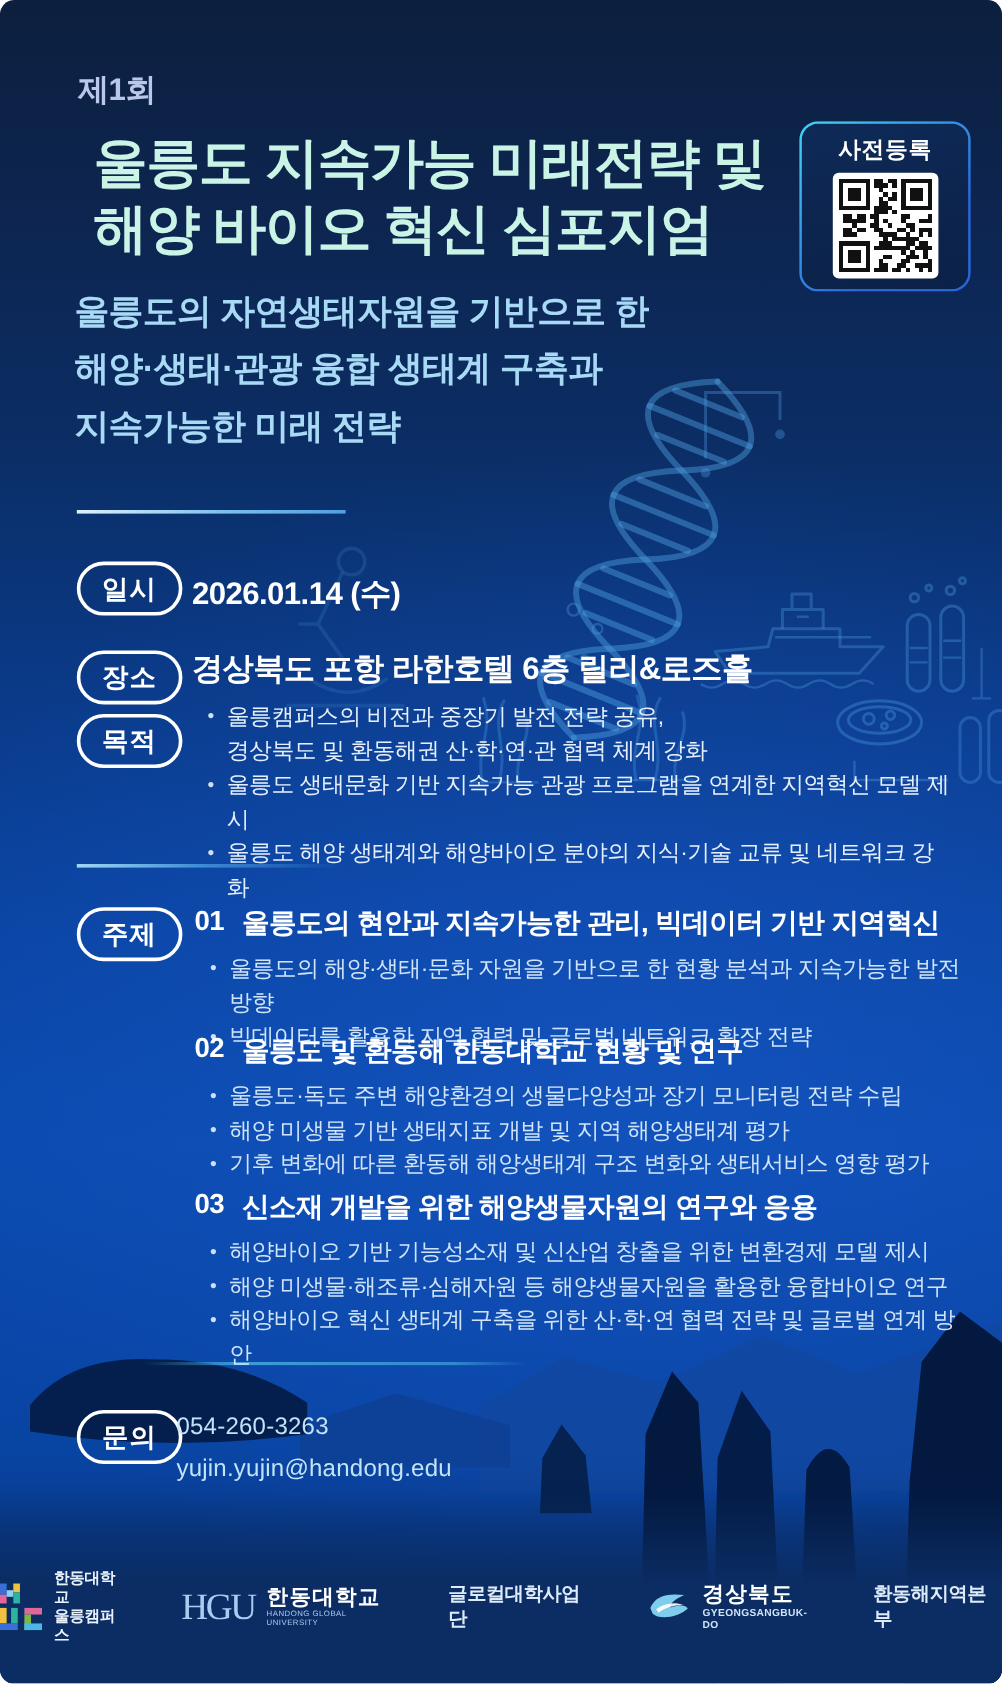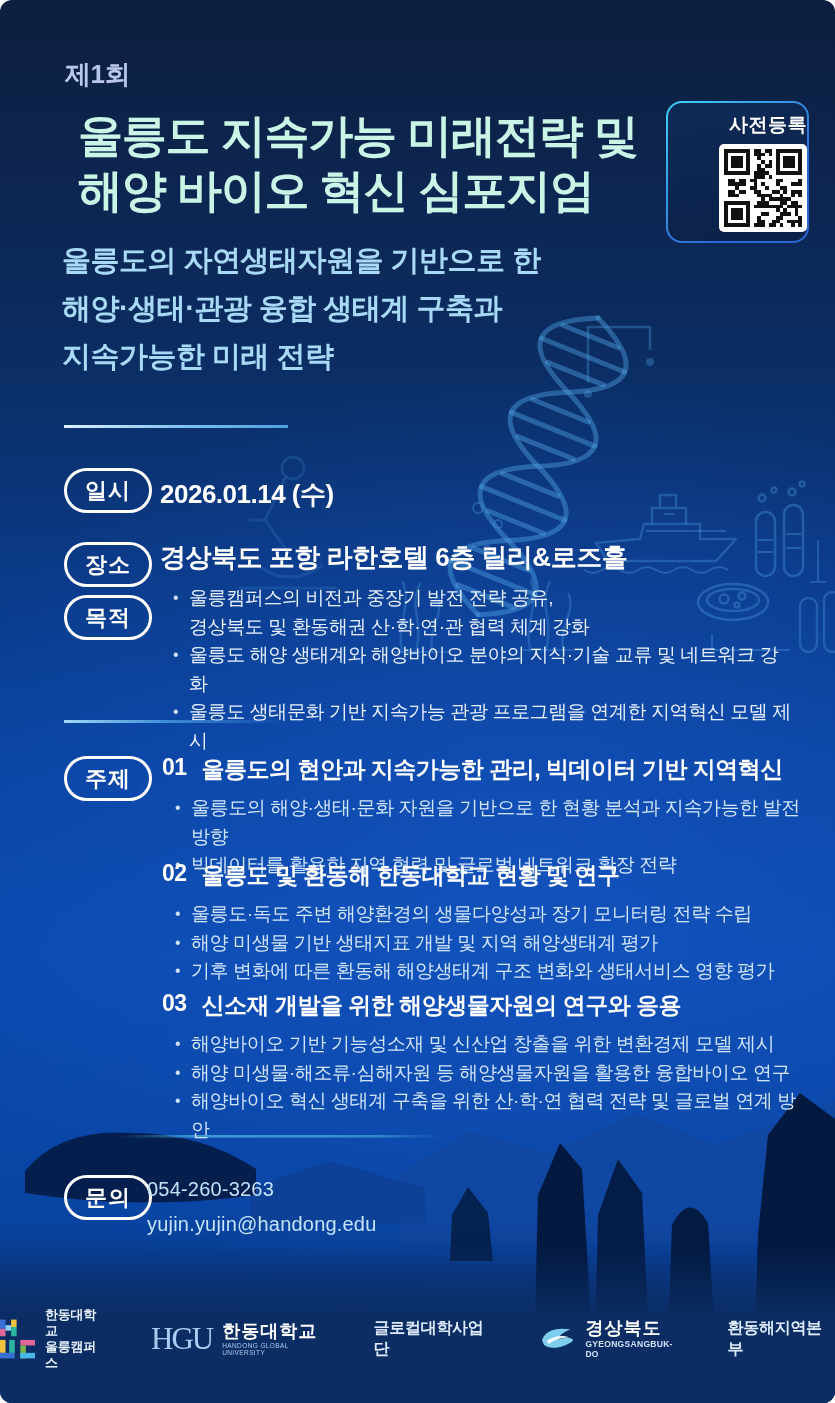--- a/index.html
+++ b/index.html
@@ -17,21 +17,21 @@
 
   
   .edition{position:absolute;left:65px;top:57px;font-size:26px;font-weight:800;color:#b9c7ea;letter-spacing:-.5px;}
   .title{position:absolute;left:62px;top:92px;font-size:45px;line-height:55px;font-weight:800;color:#c9f4e6;letter-spacing:-1.2px;}
 
   .qr-box{
     position:absolute;left:666px;top:101px;width:139px;height:138px;border-radius:16px;
     border:2px solid transparent;
     background:linear-gradient(165deg,#0e2a57,#0b2148) padding-box,
                linear-gradient(140deg,#43d3f5,#2a66d8 70%) border-box;
-    display:flex;flex-direction:column;align-items:flex-end;
+    display:flex;flex-direction:column;align-items:center;
   }
   .qr-label{margin-top:9px;font-size:19px;font-weight:800;color:#ffffff;letter-spacing:.5px;}
   .qr-pane{width:88px;height:88px;margin-top:6px;background:#ffffff;border-radius:5px;padding:5px;box-sizing:border-box;}
   .qr-pane svg{width:100%;height:100%;display:block;}
 
   
   .intro{position:absolute;left:62px;top:236px;font-size:29px;line-height:48px;font-weight:700;color:#a8d9f5;letter-spacing:-.5px;}
 
   .divider-1{position:absolute;left:64px;top:425px;width:224px;height:3px;
     background:linear-gradient(90deg,#ddf1fd,#7cc0ee 55%,#4f9fe2);}
@@ -216,22 +216,22 @@
   <div class="pill pill-date">일시</div>
   <div class="info-value val-date">2026.01.14 (수)</div>
 
   <div class="pill pill-venue">장소</div>
   <div class="info-value val-venue">경상북도 포항 라한호텔 6층 릴리&amp;로즈홀</div>
 
   <div class="pill pill-purpose">목적</div>
   <ul class="bullets purpose-list">
     <li class="two-line">울릉캠퍼스의 비전과 중장기 발전 전략 공유,
 경상북도 및 환동해권 산·학·연·관 협력 체계 강화</li>
+    <li>울릉도 생태문화 기반 지속가능 관광 프로그램을 연계한 지역혁신 모델 제시</li>
     <li>울릉도 해양 생태계와 해양바이오 분야의 지식·기술 교류 및 네트워크 강화</li>
-    <li>울릉도 생태문화 기반 지속가능 관광 프로그램을 연계한 지역혁신 모델 제시</li>
   </ul>
 
   <div class="divider-2"></div>
 
   <div class="pill pill-topics">주제</div>
 
   <div class="topic topic-1">
     <h3>
       <span>01</span>
       <span>울릉도의 현안과 지속가능한 관리, 빅데이터 기반 지역혁신</span>

